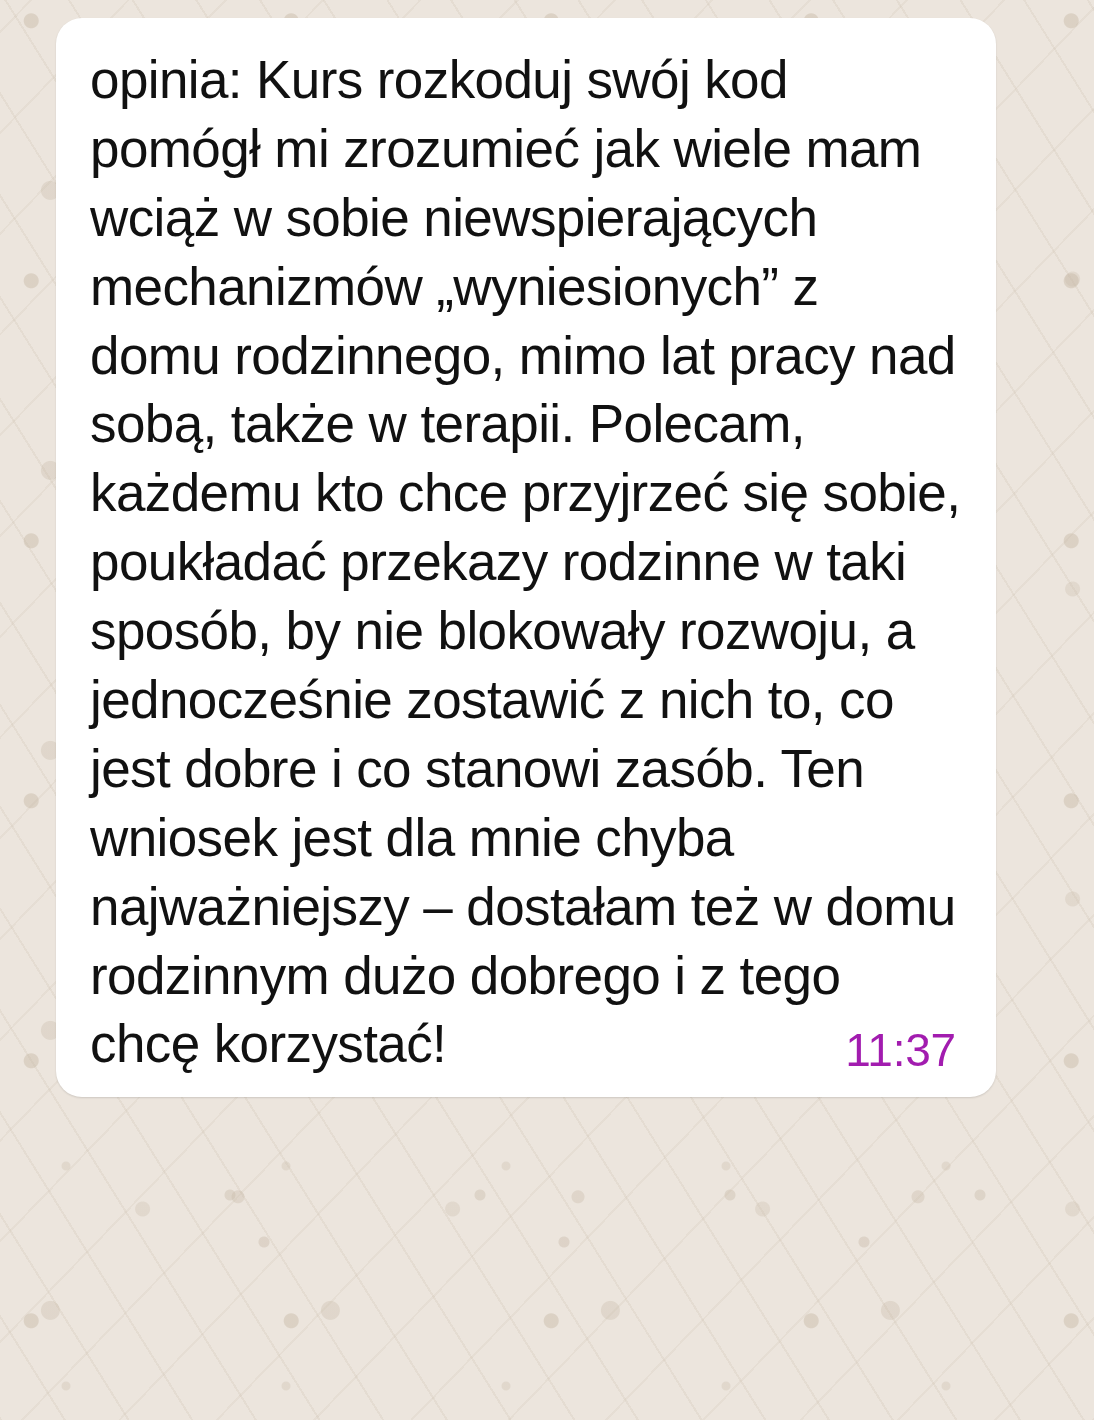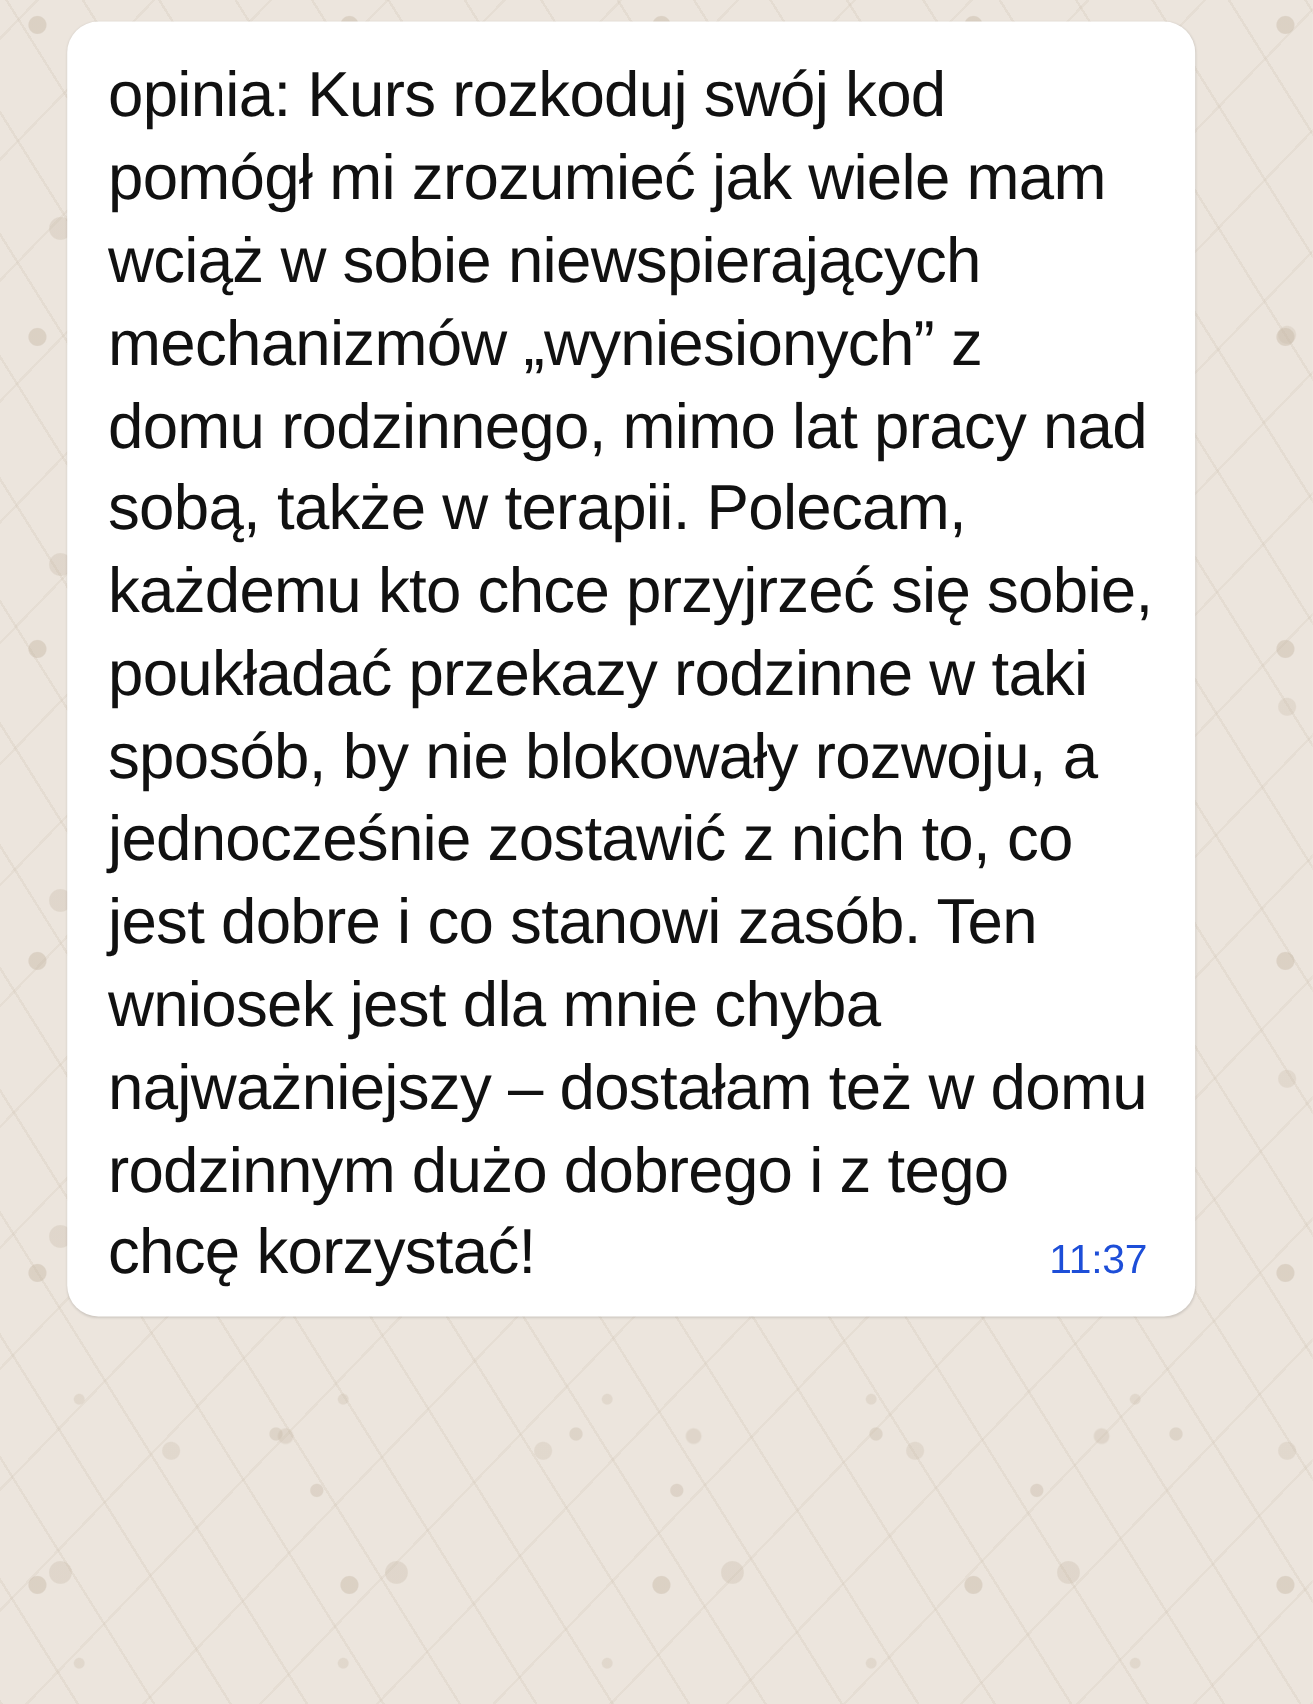--- a/index.html
+++ b/index.html
@@ -65,22 +65,22 @@
   .message-meta {
     display: flex;
     justify-content: flex-end;
     align-items: center;
     margin-top: -58px;
     padding-right: 6px;
     height: 58px;
   }
 
   .message-time {
-    font-size: 34px;
-    color: #1d4ed8;
+    font-size: 46px;
+    color: #a21caf;
     letter-spacing: -0.2px;
   }
 </style>
 </head>
 <body>
 
 <div id="chat-background"></div>
 
 <div id="message-list">
   <div class="message-bubble">

